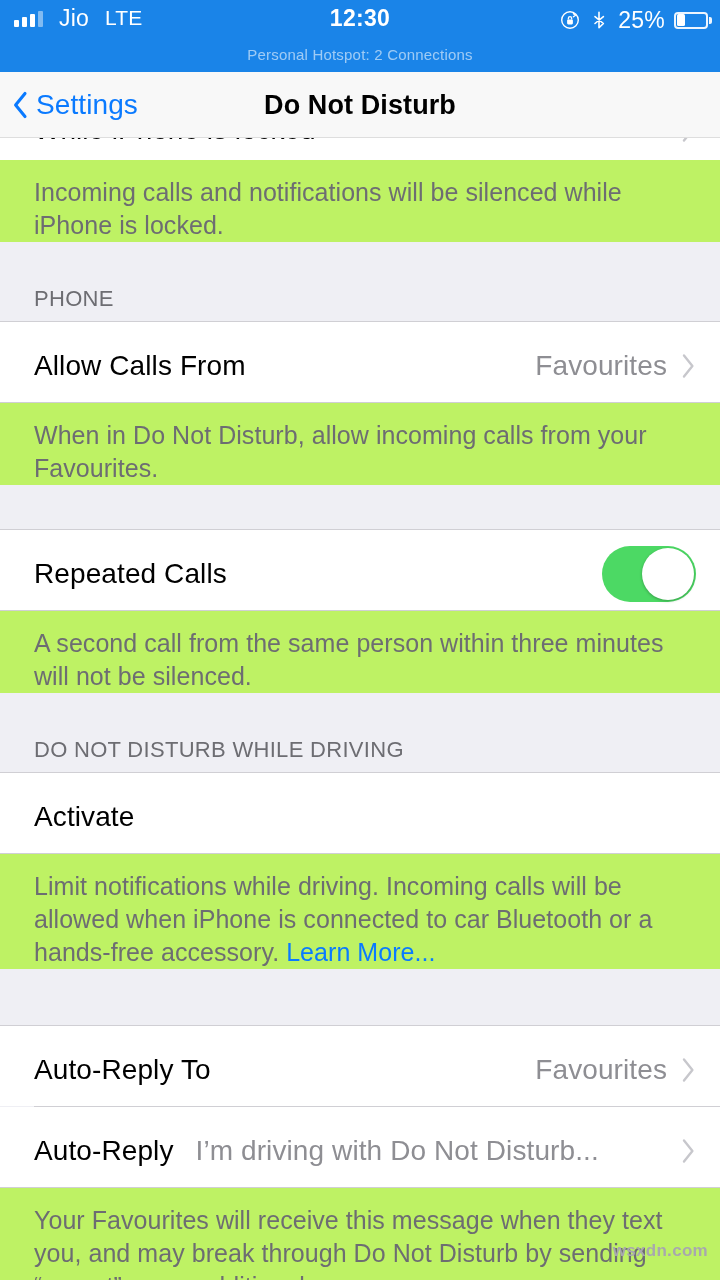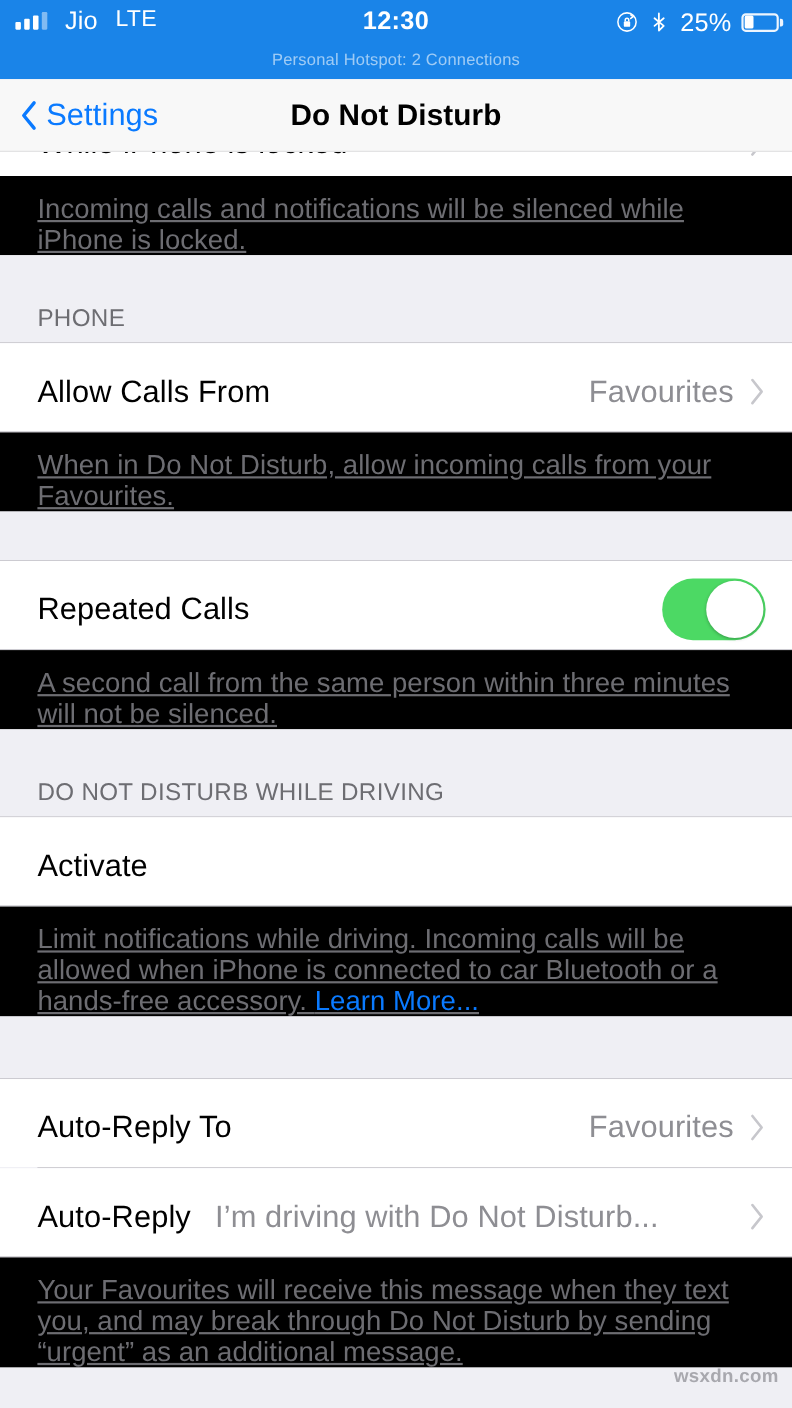--- a/index.html
+++ b/index.html
@@ -44,21 +44,21 @@
     font-size:15px; color:rgba(255,255,255,.58); letter-spacing:.2px;
   }
 
   
   .navbar {
     position:relative; height:66px; background:#f8f8f8;
     border-bottom:1px solid rgba(0,0,0,.10);
     z-index:5;
   }
   .nav-back {
-    position:absolute; left:18px; top:0; height:66px;
+    position:absolute; left:12px; top:0; height:66px;
     display:flex; align-items:center; gap:7px; color:#0a7aff; cursor:pointer;
   }
   .nav-back .chev { width:17px; height:30px; display:block; }
   .nav-back .lbl { font-size:28px; letter-spacing:.1px; }
   .nav-title {
     position:absolute; left:0; right:0; top:0; height:66px;
     display:flex; align-items:center; justify-content:center;
     font-size:27px; font-weight:bold; color:#000; letter-spacing:.1px;
   }
 
@@ -88,24 +88,23 @@
   .chev-g { width:15px; height:26px; display:block; flex:none; }
 
   .row.inline { justify-content:flex-start; gap:22px; }
   .row.inline .value { flex:1; }
 
   .sep { height:1px; background:#c8c7cc; transform:scaleY(.8); }
   .sep.inset { margin-left:34px; }
   .sep.full { margin-left:0; }
 
   .note {
-    background:#000000; color:#6d6d72;
-    font-size:25px; line-height:28px; letter-spacing:.05px;
+    background:#bef264; color:#6d6d72;
+    font-size:25px; line-height:33px; letter-spacing:.05px;
     padding:16px 34px 0 34px;
-    text-decoration:underline;
   }
   .note a { color:#0a7aff; text-decoration:none; }
 
   .sec-head {
     background:#efeff4; color:#6d6d72;
     font-size:22px; letter-spacing:.3px;
     padding:0 34px 9px 34px;
     text-transform:uppercase;
   }
   .spacer-44 { height:44px; background:#efeff4; }

